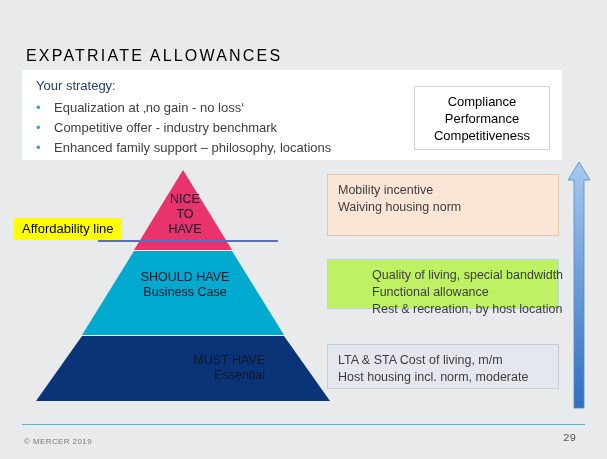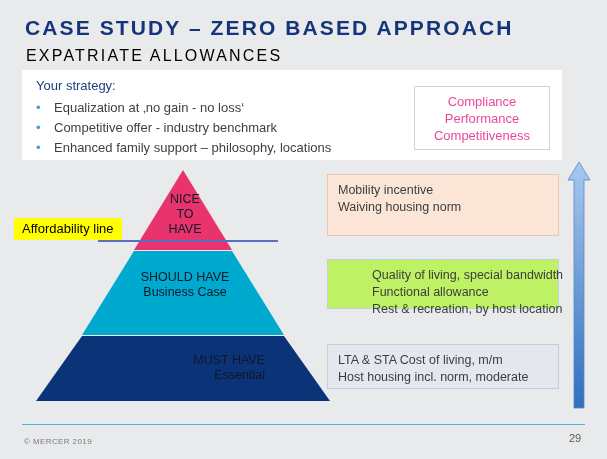--- a/index.html
+++ b/index.html
@@ -96,21 +96,21 @@
     height: 62px;
     border: 1px solid #d3d3d3;
     background: #ffffff;
     display: flex;
     flex-direction: column;
     align-items: center;
     justify-content: center;
   }
   .three-c-line {
     font-size: 13px;
-    color: #ec4899;
+    color: #000000;
     line-height: 17px;
     white-space: nowrap;
   }
 
   
   .pyramid {
     position: absolute;
     left: 30px;
     top: 165px;
     width: 310px;
@@ -229,31 +229,31 @@
     font-size: 8px;
     color: #7a7a7a;
     letter-spacing: 0.4px;
     white-space: nowrap;
   }
   .footer-page {
     position: absolute;
     left: 563px;
     top: 432px;
     width: 24px;
-    text-align: center;
+    text-align: left;
     font-size: 11px;
     color: #5a5a5a;
+    font-family: Liberation Mono, monospace;
   }
 </style>
 </head>
 <body>
 
 <div class="slide">
 
-  <div class="title">CASE STUDY – ZERO BASED APPROACH</div>
   <div class="subtitle">EXPATRIATE ALLOWANCES</div>
 
   <div class="strategy-panel">
     <div class="strategy-heading">Your strategy:</div>
     <div class="bullet-list">
       <div class="bullet-row">
         <span class="bullet-dot">•</span>
         <span class="bullet-text">Equalization at ‚no gain - no loss‘</span>
       </div>
       <div class="bullet-row">

